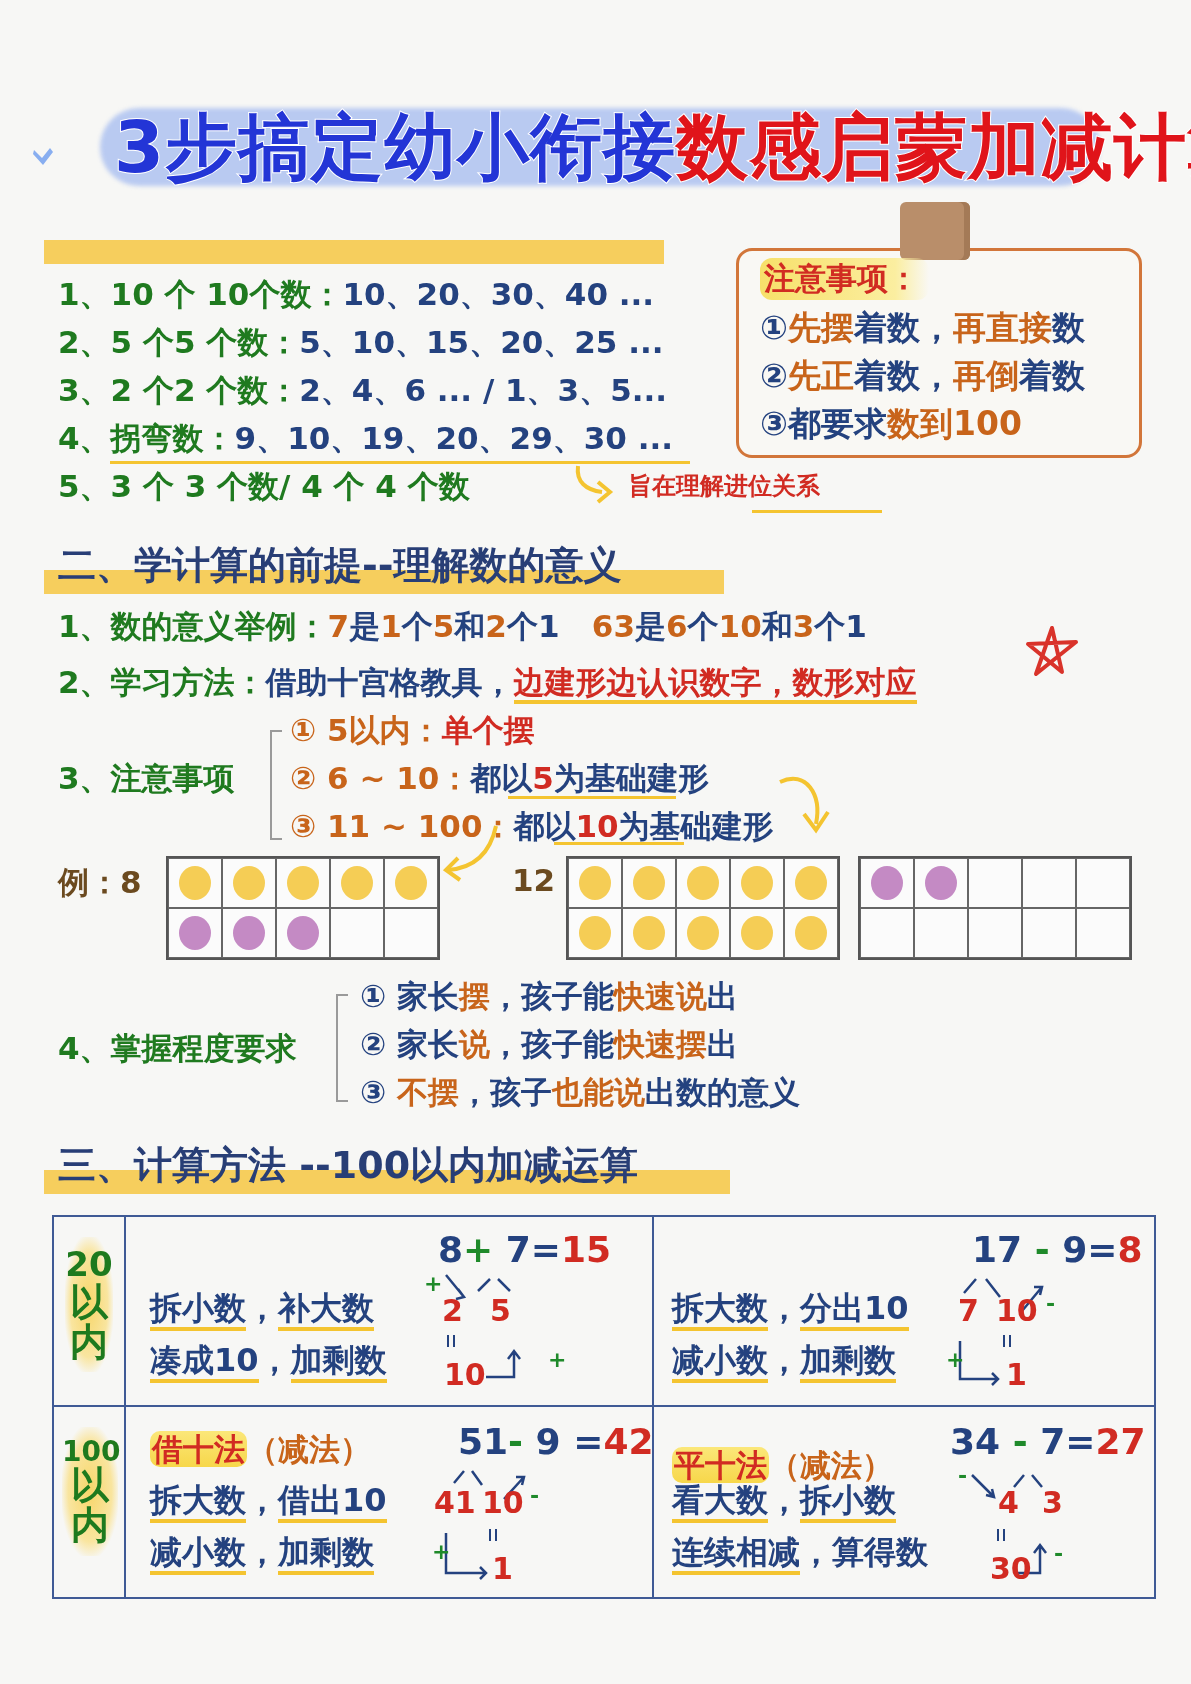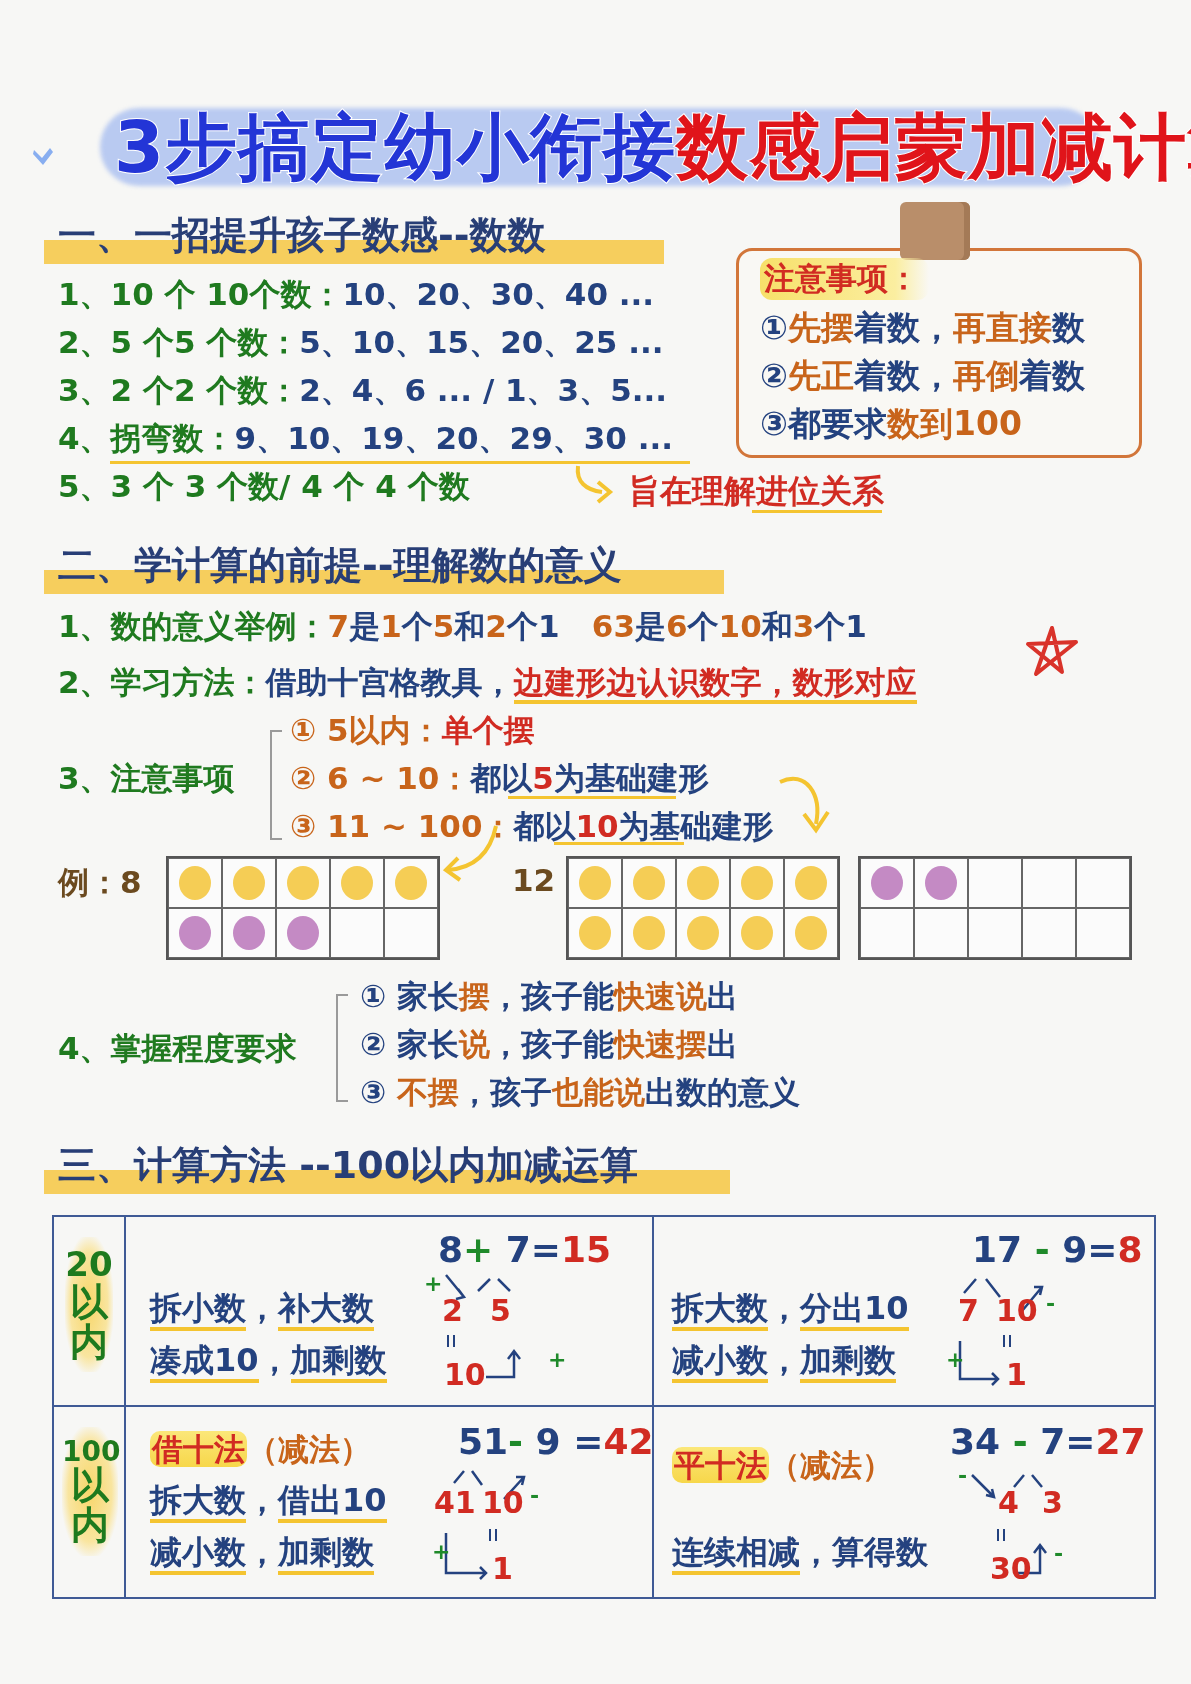--- a/index.html
+++ b/index.html
@@ -101,21 +101,20 @@
 </div>
 <div class="abs title-wrap">
   <div class="title-bg"></div>
   <div class="title">
     <span class="blue">3步搞定幼小衔接</span><span class="red">数感启蒙加减计算</span>
   </div>
 </div>
 
 <div class="abs section-head" style="left:44px; top:210px; width:620px;">
   <div class="hl" style="width:620px;"></div>
-  <div class="txt">一、一招提升孩子数感--数数</div>
 </div>
 
 <div class="abs line" style="left:58px; top:274px;">
   <span class="green">1、10 个 10个数：</span><span class="navy">10、20、30、40 ...</span>
 </div>
 <div class="abs line" style="left:58px; top:322px;">
   <span class="green">2、5 个5 个数：</span><span class="navy">5、10、15、20、25 ...</span>
 </div>
 <div class="abs line" style="left:58px; top:370px;">
   <span class="green">3、2 个2 个数：</span><span class="navy">2、4、6 ... / 1、3、5...</span>
@@ -126,21 +125,21 @@
 <div class="abs" style="left:110px; top:461px; width:580px; height:3px; background:#f4c430;"></div>
 <div class="abs line" style="left:58px; top:466px;">
   <span class="green">5、3 个 3 个数/ 4 个 4 个数</span>
 </div>
 <div class="abs" style="left:572px; top:464px;">
   <svg width="54" height="44" viewBox="0 0 54 44">
       <path d="M6 2 C4 18 14 26 30 28" stroke="#f4c430" stroke-width="4" fill="none"></path>
       <path d="M26 18 L38 28 L26 38" stroke="#f4c430" stroke-width="4" fill="none"></path>
     </svg>
 </div>
-<div class="abs line red" style="left:628px; top:470px; font-size:32px;">旨在理解进位关系</div>
+<div class="abs line red" style="left:628px; top:470px; font-size:24px;">旨在理解进位关系</div>
 <div class="abs" style="left:752px; top:510px; width:130px; height:3px; background:#f4c430;"></div>
 
 <div class="abs note-box"></div>
 <div class="abs tape"></div>
 <div class="abs note-title">注意事项：</div>
 <div class="abs note-line" style="top:306px;">
   <span class="navy">①</span><span class="orange">先摆</span><span class="navy">着数，</span><span class="orange">再直接</span><span class="navy">数</span>
 </div>
 <div class="abs note-line" style="top:354px;">
   <span class="navy">②</span><span class="orange">先正</span><span class="navy">着数，</span><span class="orange">再倒</span><span class="navy">着数</span>
@@ -366,20 +365,23 @@
   </svg>
   <div class="dnum" style="left:380px; top:268px;">41</div>
   <div class="dnum" style="left:428px; top:268px;">10</div>
   <div class="dsign" style="left:476px; top:266px;">-</div>
   <div class="dnum" style="left:438px; top:334px;">1</div>
   <div class="dsign" style="left:378px; top:322px;">+</div>
 
   <div class="method-title" style="left:618px; top:212px;margin-top:16px;">
     <span class="name">平十法</span><span class="kind">（减法）</span>
   </div>
+  <div class="method-line" style="left:618px; top:262px;">
+    <span class="u">看大数</span><span>，</span><span class="u">拆小数</span>
+  </div>
   <div class="method-line" style="left:618px; top:314px;">
     <span class="u">连续相减</span><span>，</span><span>算得数</span>
   </div>
   <div class="eq" style="left:896px; top:204px;">
     <span class="n">34</span> <span class="op">-</span> <span class="n">7</span><span class="n">=</span><span class="r">27</span>
   </div>
   <svg class="diag" style="left:888px; top:244px;" width="150" height="130" viewBox="0 0 150 130">
     <path d="M30 14 L52 36 M44 34 L52 36 L50 28" stroke="#24427f" stroke-width="2.5" fill="none"></path>
     <path d="M82 14 L72 26 M90 14 L100 26" stroke="#24427f" stroke-width="2.5"></path>
     <path d="M56 68 L56 80 M62 68 L62 80" stroke="#24427f" stroke-width="2"></path>

